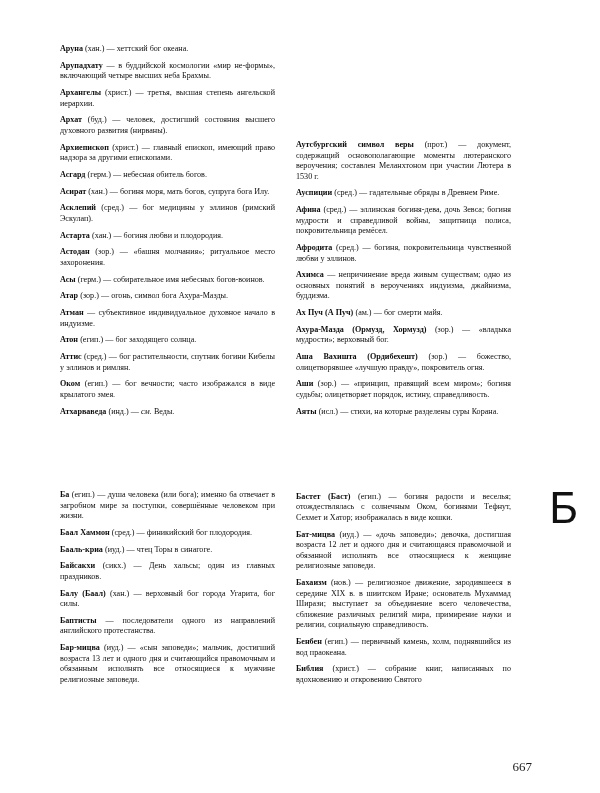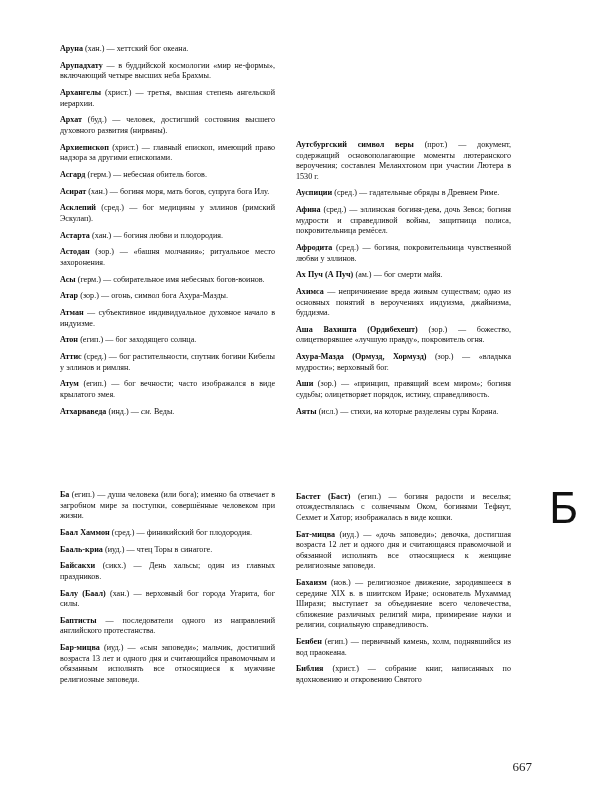--- a/index.html
+++ b/index.html
@@ -94,32 +94,32 @@
           <p class="entry"><span class="hw">Асгард</span><span> (герм.)</span><span> — небесная обитель богов.</span></p>
           <p class="entry"><span class="hw">Асират</span><span> (хан.)</span><span> — богиня моря, мать богов, супруга бога Илу.</span></p>
           <p class="entry"><span class="hw">Асклепий</span><span> (сред.)</span><span> — бог медицины у эллинов (римский Эскулап).</span></p>
           <p class="entry"><span class="hw">Астарта</span><span> (хан.)</span><span> — богиня любви и плодородия.</span></p>
           <p class="entry"><span class="hw">Астодан</span><span> (зор.)</span><span> — «башня молчания»; ритуальное место захоронения.</span></p>
           <p class="entry"><span class="hw">Асы</span><span> (герм.)</span><span> — собирательное имя небесных богов-воинов.</span></p>
           <p class="entry"><span class="hw">Атар</span><span> (зор.)</span><span> — огонь, символ бога Ахура-Мазды.</span></p>
           <p class="entry"><span class="hw">Атман</span><span> — субъективное индивидуальное духовное начало в индуизме.</span></p>
           <p class="entry"><span class="hw">Атон</span><span> (егип.)</span><span> — бог заходящего солнца.</span></p>
           <p class="entry"><span class="hw">Аттис</span><span> (сред.)</span><span> — бог растительности, спутник богини Кибелы у эллинов и римлян.</span></p>
-          <p class="entry"><span class="hw">Атум</span><span> (егип.)</span><span> — бог вечности; часто изображался в виде крылатого змея.</span></p>
+          <p class="entry"><span class="hw">Оком</span><span> (егип.)</span><span> — бог вечности; часто изображался в виде крылатого змея.</span></p>
           <p class="entry"><span class="hw">Атхарваведа</span><span> (инд.)</span><span> — </span><span class="it">см.</span><span> Веды.</span></p>
         </div>
       <div class="column" id="col-a-right">
           <p class="entry"><span class="hw">Аутсбургский символ веры</span><span> (прот.)</span><span> — документ, содержащий основополагающие моменты лютеранского вероучения; составлен Меланхтоном при участии Лютера в 1530 г.</span></p>
           <p class="entry"><span class="hw">Ауспиции</span><span> (сред.)</span><span> — гадательные обряды в Древнем Риме.</span></p>
           <p class="entry"><span class="hw">Афина</span><span> (сред.)</span><span> — эллинская богиня-дева, дочь Зевса; богиня мудрости и справедливой войны, защитница полиса, покровительница ремёсел.</span></p>
           <p class="entry"><span class="hw">Афродита</span><span> (сред.)</span><span> — богиня, покровительница чувственной любви у эллинов.</span></p>
+          <p class="entry"><span class="hw">Ахимса</span><span> — непричинение вреда живым существам; одно из основных понятий в вероучениях индуизма, джайнизма, буддизма.</span></p>
           <p class="entry"><span class="hw">Ах Пуч (А Пуч)</span><span> (ам.)</span><span> — бог смерти майя.</span></p>
-          <p class="entry"><span class="hw">Ахимса</span><span> — непричинение вреда живым существам; одно из основных понятий в вероучениях индуизма, джайнизма, буддизма.</span></p>
+          <p class="entry"><span class="hw">Ахура-Мазда (Ормузд, Хормузд)</span><span> (зор.)</span><span> — «владыка мудрости»; верховный бог.</span></p>
           <p class="entry"><span class="hw">Аша Вахишта (Ордибехешт)</span><span> (зор.)</span><span> — божество, олицетворявшее «лучшую правду», покровитель огня.</span></p>
-          <p class="entry"><span class="hw">Ахура-Мазда (Ормузд, Хормузд)</span><span> (зор.)</span><span> — «владыка мудрости»; верховный бог.</span></p>
           <p class="entry"><span class="hw">Аши</span><span> (зор.)</span><span> — «принцип, правящий всем миром»; богиня судьбы; олицетворяет порядок, истину, справедливость.</span></p>
           <p class="entry"><span class="hw">Аяты</span><span> (исл.)</span><span> — стихи, на которые разделены суры Корана.</span></p>
         </div>
     </div>
   </div>
 
   <div class="section" id="section-b">
     <div class="columns">
       <div class="column" id="col-b-left">
           <p class="entry"><span class="hw">Ба</span><span> (егип.)</span><span> — душа человека (или бога); именно ба отвечает в загробном мире за поступки, совершённые человеком при жизни.</span></p>

